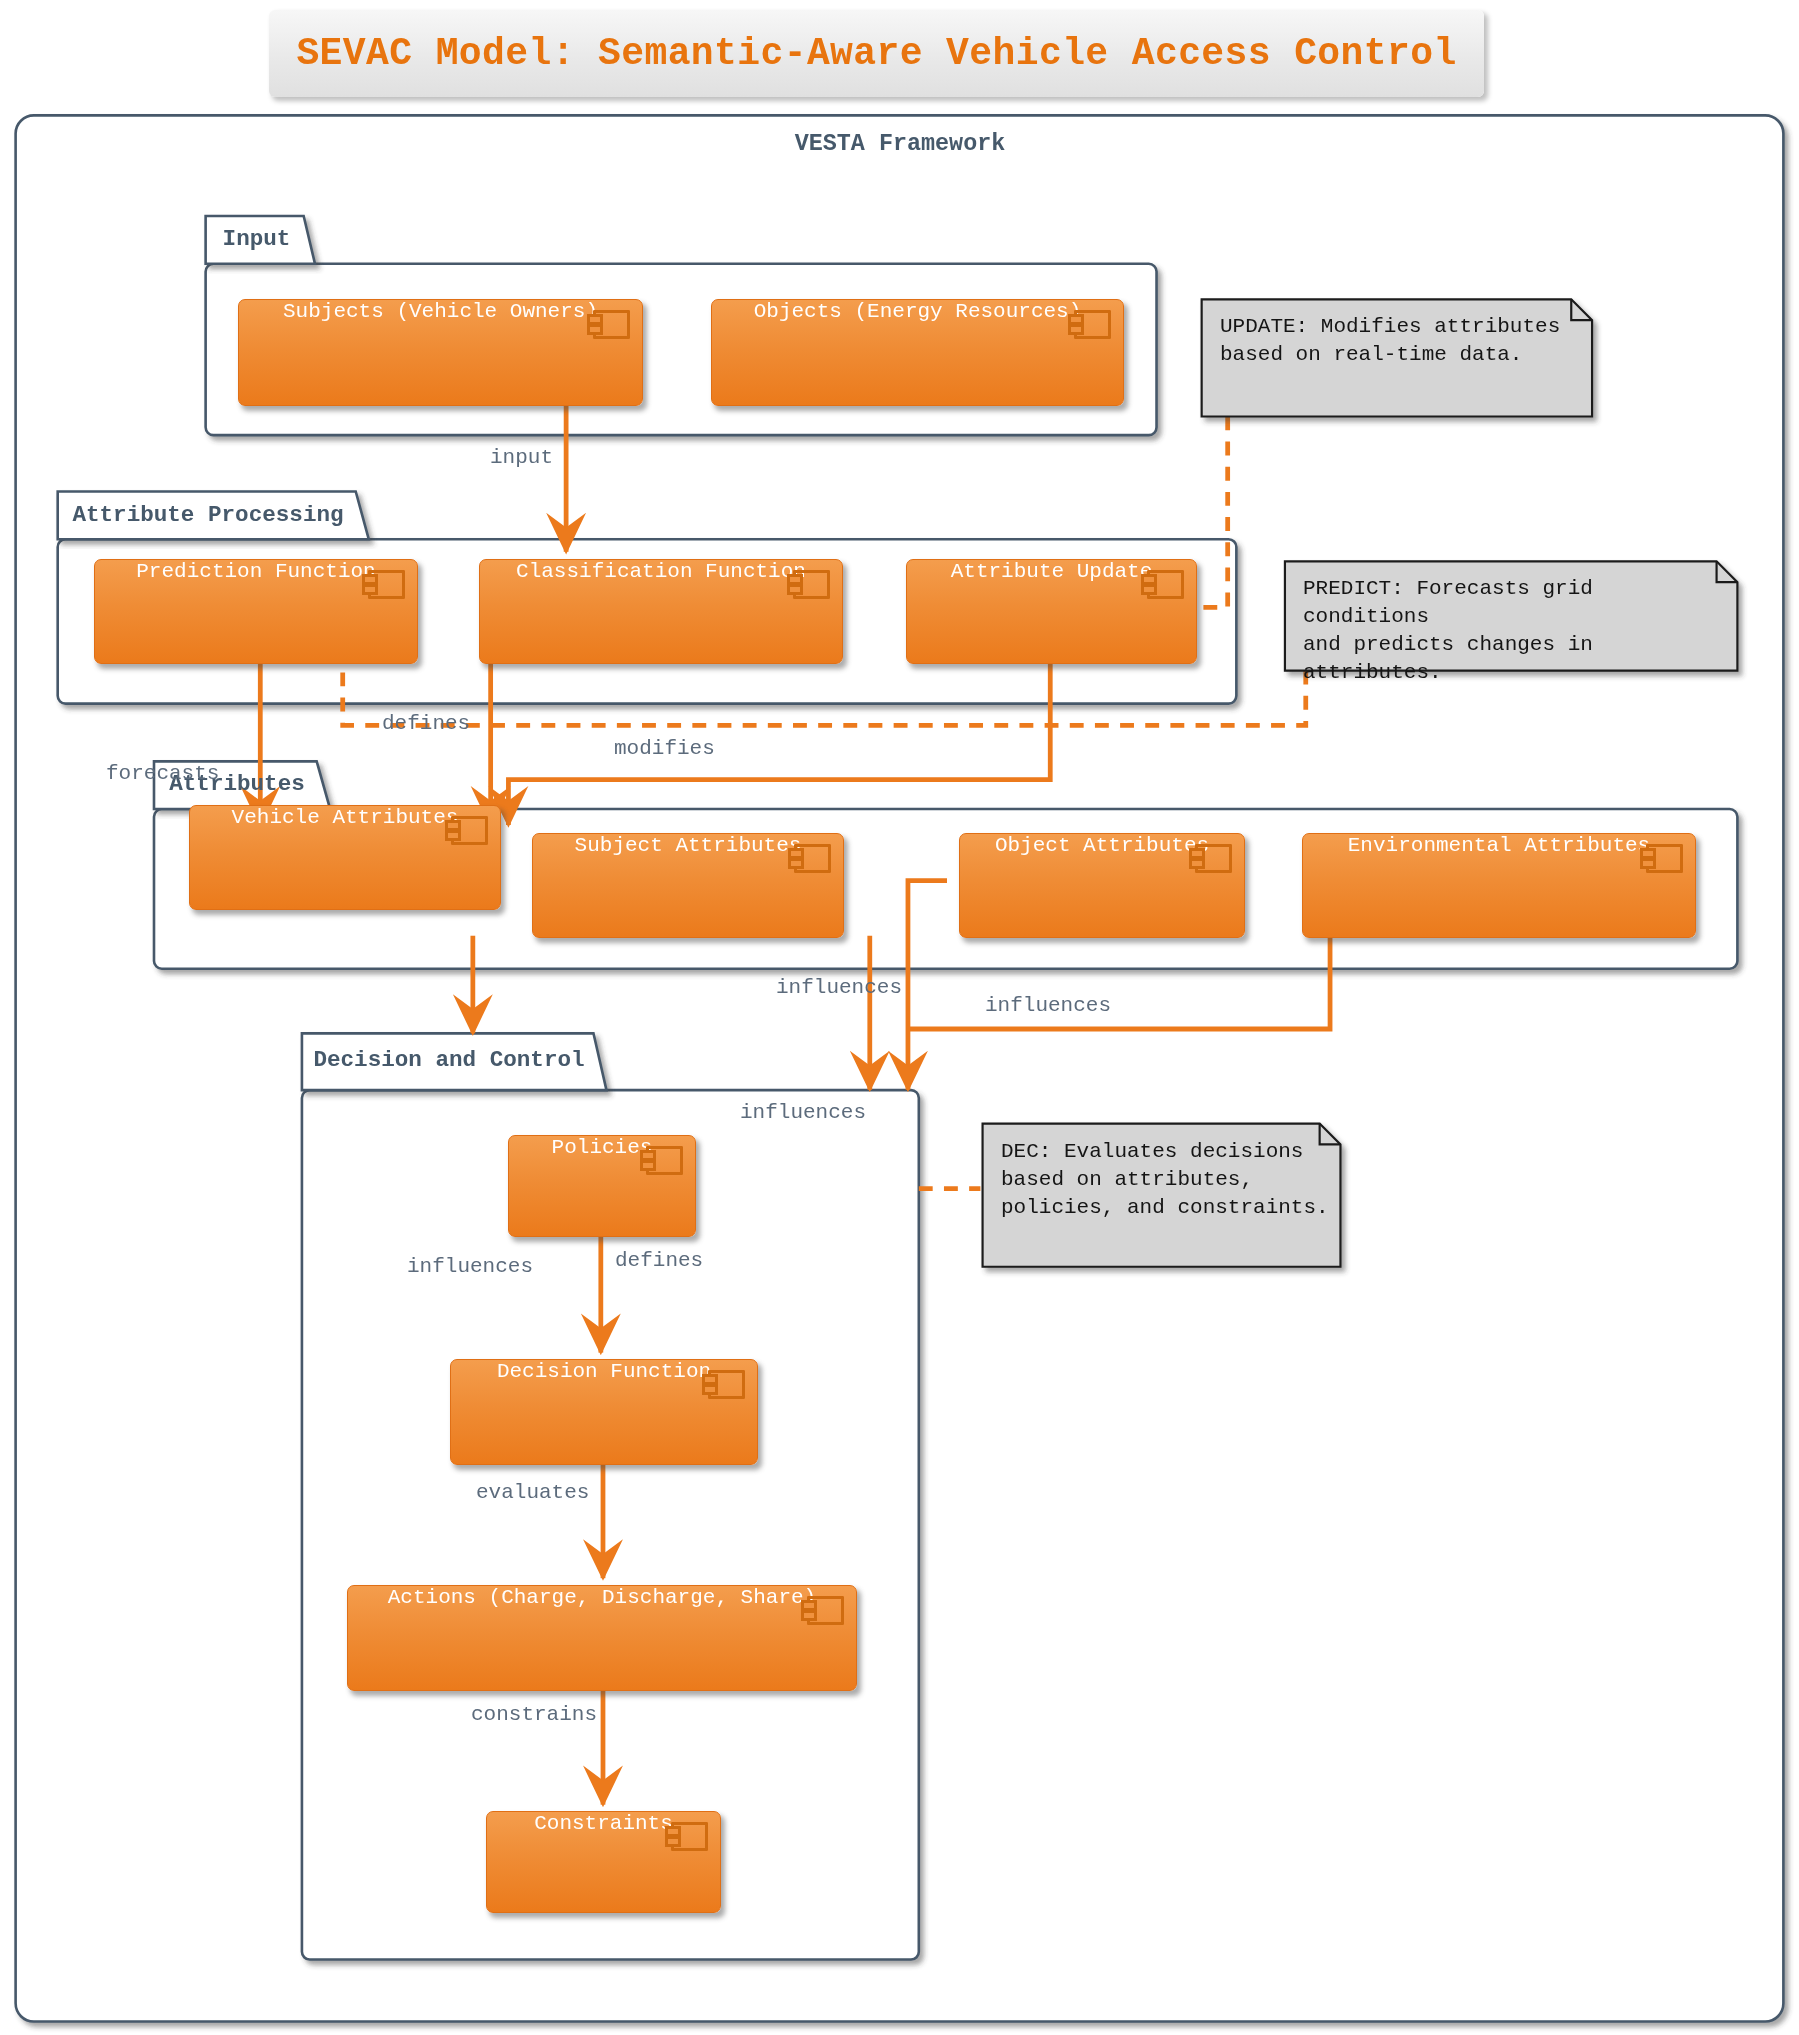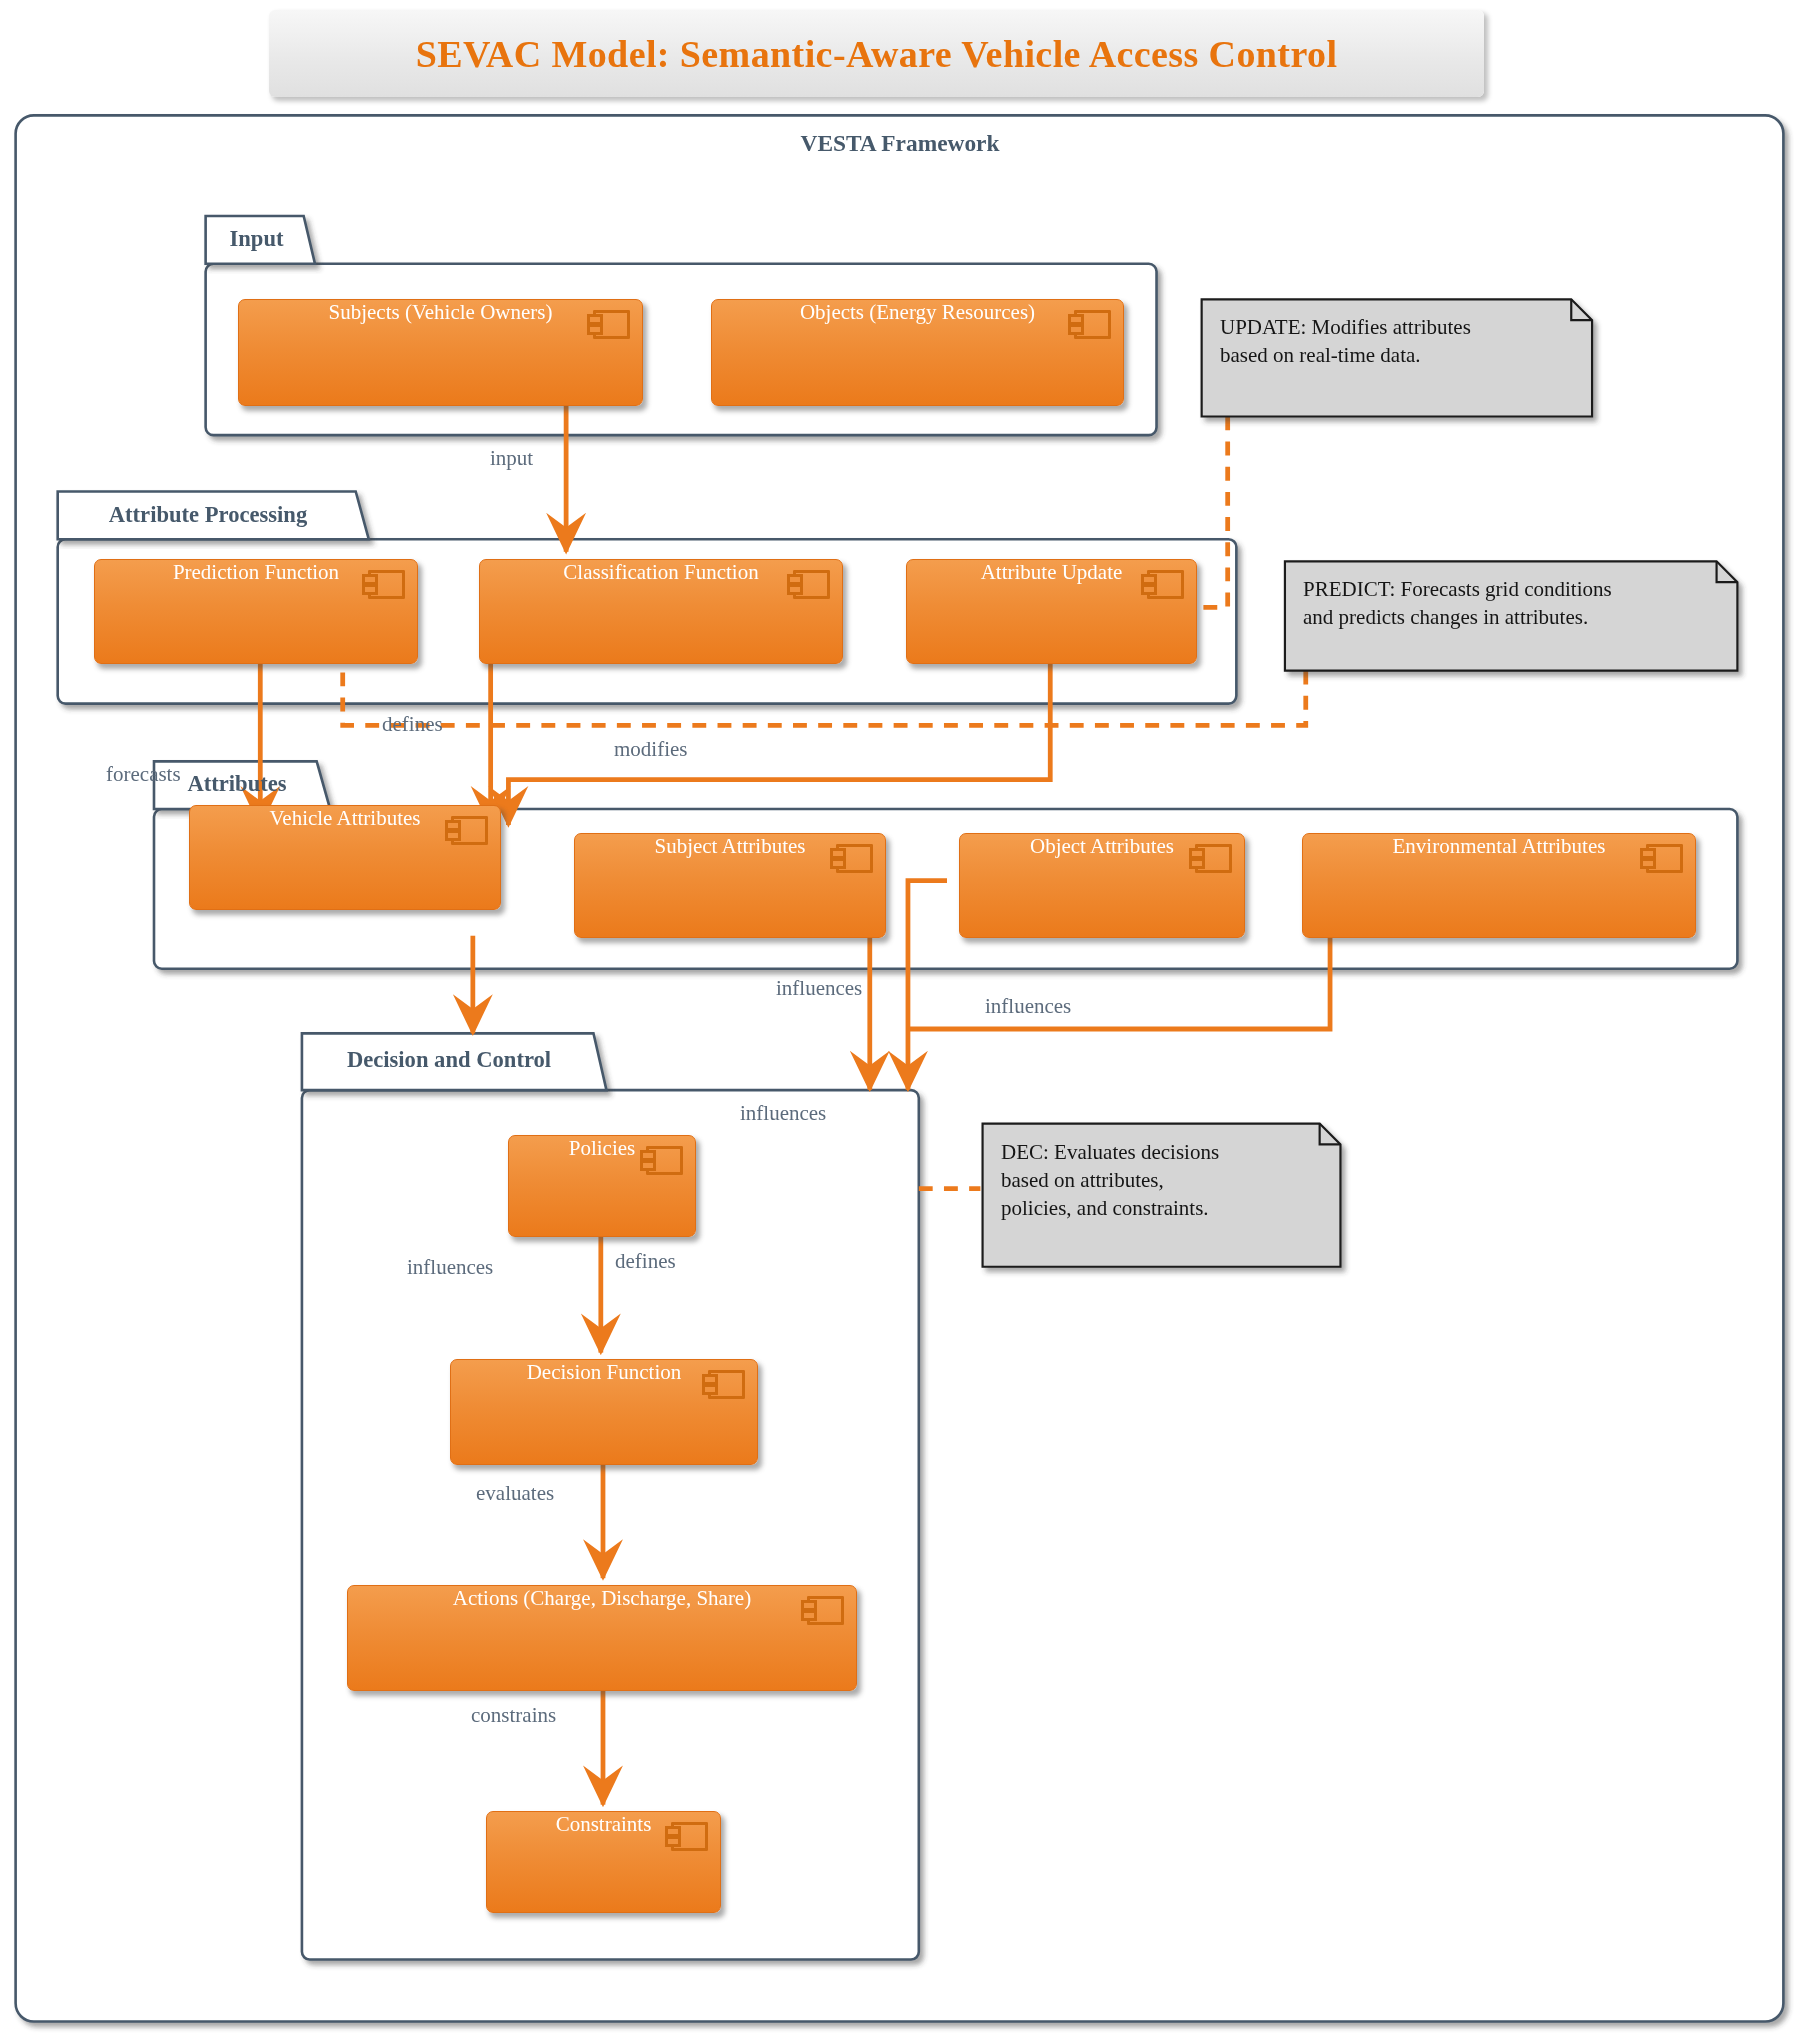--- a/index.html
+++ b/index.html
@@ -1,18 +1,18 @@
 <!DOCTYPE html>
 <html style="font-size:7px"><head>
 <meta charset="utf-8">
 <style>
   html,body{margin:0;padding:0;background:#ffffff;}
   #canvas{
     position:relative;width:1799px;height:2035px;background:#ffffff;
-    font-family:Liberation Serif, serif;overflow:hidden;
+    font-family:Liberation Mono, monospace;overflow:hidden;
   }
   #bg{position:absolute;left:0;top:0;width:1799px;height:2035px;}
   .abs{position:absolute;}
   
   .banner{
     left:269px;top:10.4px;width:1215px;height:87px;border-radius:6px;
     background:linear-gradient(180deg,#f7f7f7 0%,#e9e9e9 55%,#e0e0e0 100%);
     box-shadow:3.9px 3.9px 5.2px rgba(0,0,0,0.25);
     display:flex;align-items:center;justify-content:center;
   }
@@ -147,21 +147,21 @@
         <i class="p2"></i>
       </span>
   </div>
   <div class="abs comp" style="left:189px;top:805px;width:310px;height:103px;">
     <span>Vehicle Attributes</span>
     <span class="cicon">
         <i class="p1"></i>
         <i class="p2"></i>
       </span>
   </div>
-  <div class="abs comp" style="left:574px;top:833px;width:310px;height:103px;">
+  <div class="abs comp" style="left:532px;top:833px;width:310px;height:103px;">
     <span>Subject Attributes</span>
     <span class="cicon">
         <i class="p1"></i>
         <i class="p2"></i>
       </span>
   </div>
   <div class="abs comp" style="left:947px;top:833px;width:284px;height:103px;margin-left:12px;">
     <span>Object Attributes</span>
     <span class="cicon">
         <i class="p1"></i>

